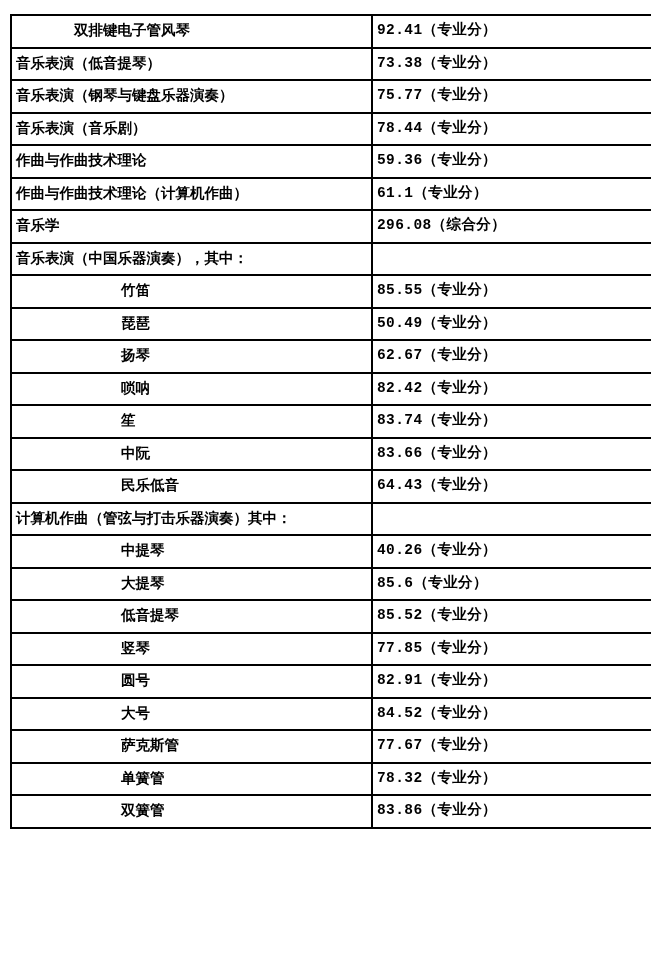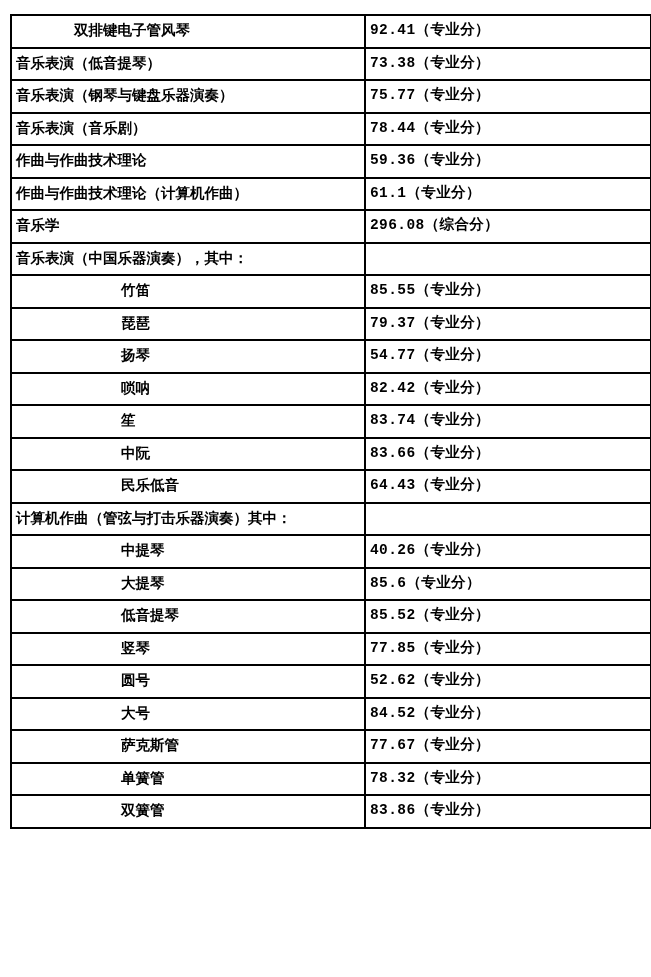--- a/index.html
+++ b/index.html
@@ -24,21 +24,21 @@
     left: 10px;
     top: 14px;
     width: 630px;
     border-collapse: collapse;
     table-layout: fixed;
     background: #ffffff;
   }
   table.score-table td {
     border: 2px solid #000000;
     height: 30.5px;
-    padding: 0 1px 0 4px;
+    padding: 0 8px 0 4px;
     vertical-align: middle;
     font-size: 14.5px;
     font-weight: bold;
     line-height: 1.1;
     color: #000000;
     overflow: hidden;
     white-space: nowrap;
   }
   td.col-name {
     width: 347px;
@@ -103,25 +103,25 @@
         <tr>
           <td class="col-name flush"><span>音乐表演（中国乐器演奏），其中：</span></td>
           <td class="col-score empty-score"><span></span></td>
         </tr>
         <tr>
           <td class="col-name indent"><span>竹笛</span></td>
           <td class="col-score"><span>85.55（专业分）</span></td>
         </tr>
         <tr>
           <td class="col-name indent"><span>琵琶</span></td>
-          <td class="col-score"><span>79.37（专业分）</span></td>
+          <td class="col-score"><span>50.49（专业分）</span></td>
         </tr>
         <tr>
           <td class="col-name indent"><span>扬琴</span></td>
-          <td class="col-score"><span>54.77（专业分）</span></td>
+          <td class="col-score"><span>62.67（专业分）</span></td>
         </tr>
         <tr>
           <td class="col-name indent"><span>唢呐</span></td>
           <td class="col-score"><span>82.42（专业分）</span></td>
         </tr>
         <tr>
           <td class="col-name indent"><span>笙</span></td>
           <td class="col-score"><span>83.74（专业分）</span></td>
         </tr>
         <tr>
@@ -147,21 +147,21 @@
         <tr>
           <td class="col-name indent"><span>低音提琴</span></td>
           <td class="col-score"><span>85.52（专业分）</span></td>
         </tr>
         <tr>
           <td class="col-name indent"><span>竖琴</span></td>
           <td class="col-score"><span>77.85（专业分）</span></td>
         </tr>
         <tr>
           <td class="col-name indent"><span>圆号</span></td>
-          <td class="col-score"><span>52.62（专业分）</span></td>
+          <td class="col-score"><span>82.91（专业分）</span></td>
         </tr>
         <tr>
           <td class="col-name indent"><span>大号</span></td>
           <td class="col-score"><span>84.52（专业分）</span></td>
         </tr>
         <tr>
           <td class="col-name indent"><span>萨克斯管</span></td>
           <td class="col-score"><span>77.67（专业分）</span></td>
         </tr>
         <tr>

